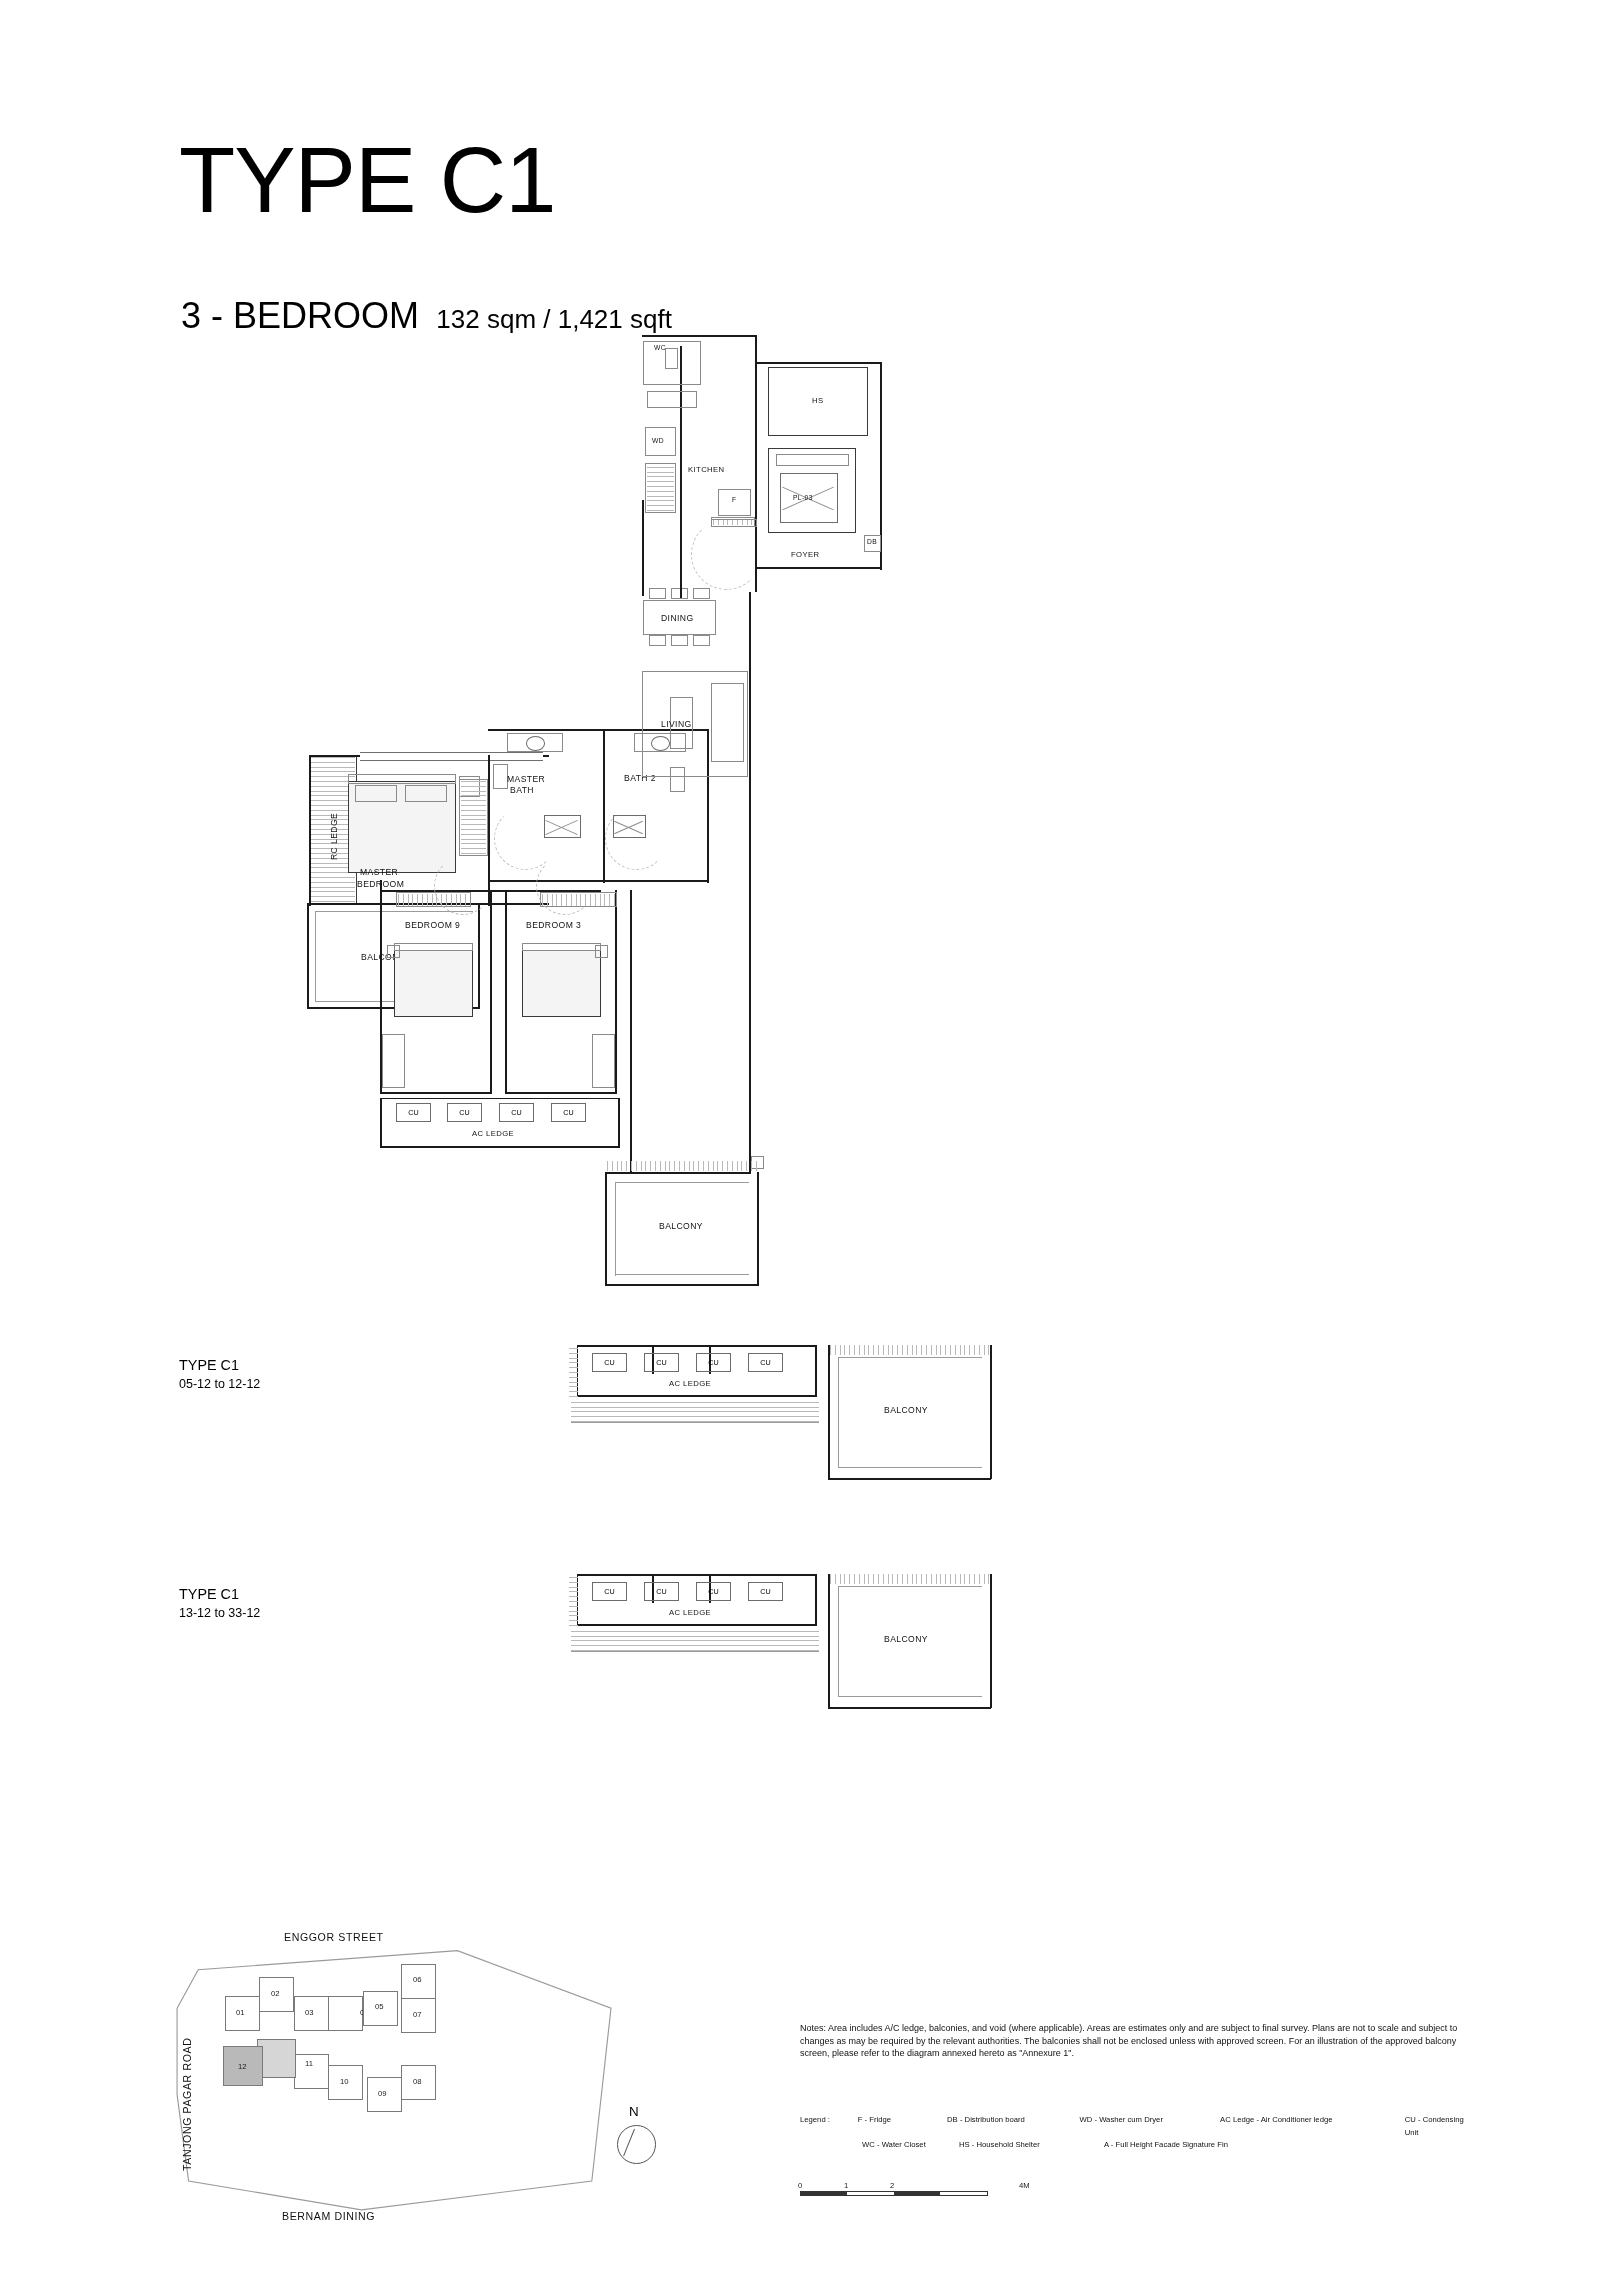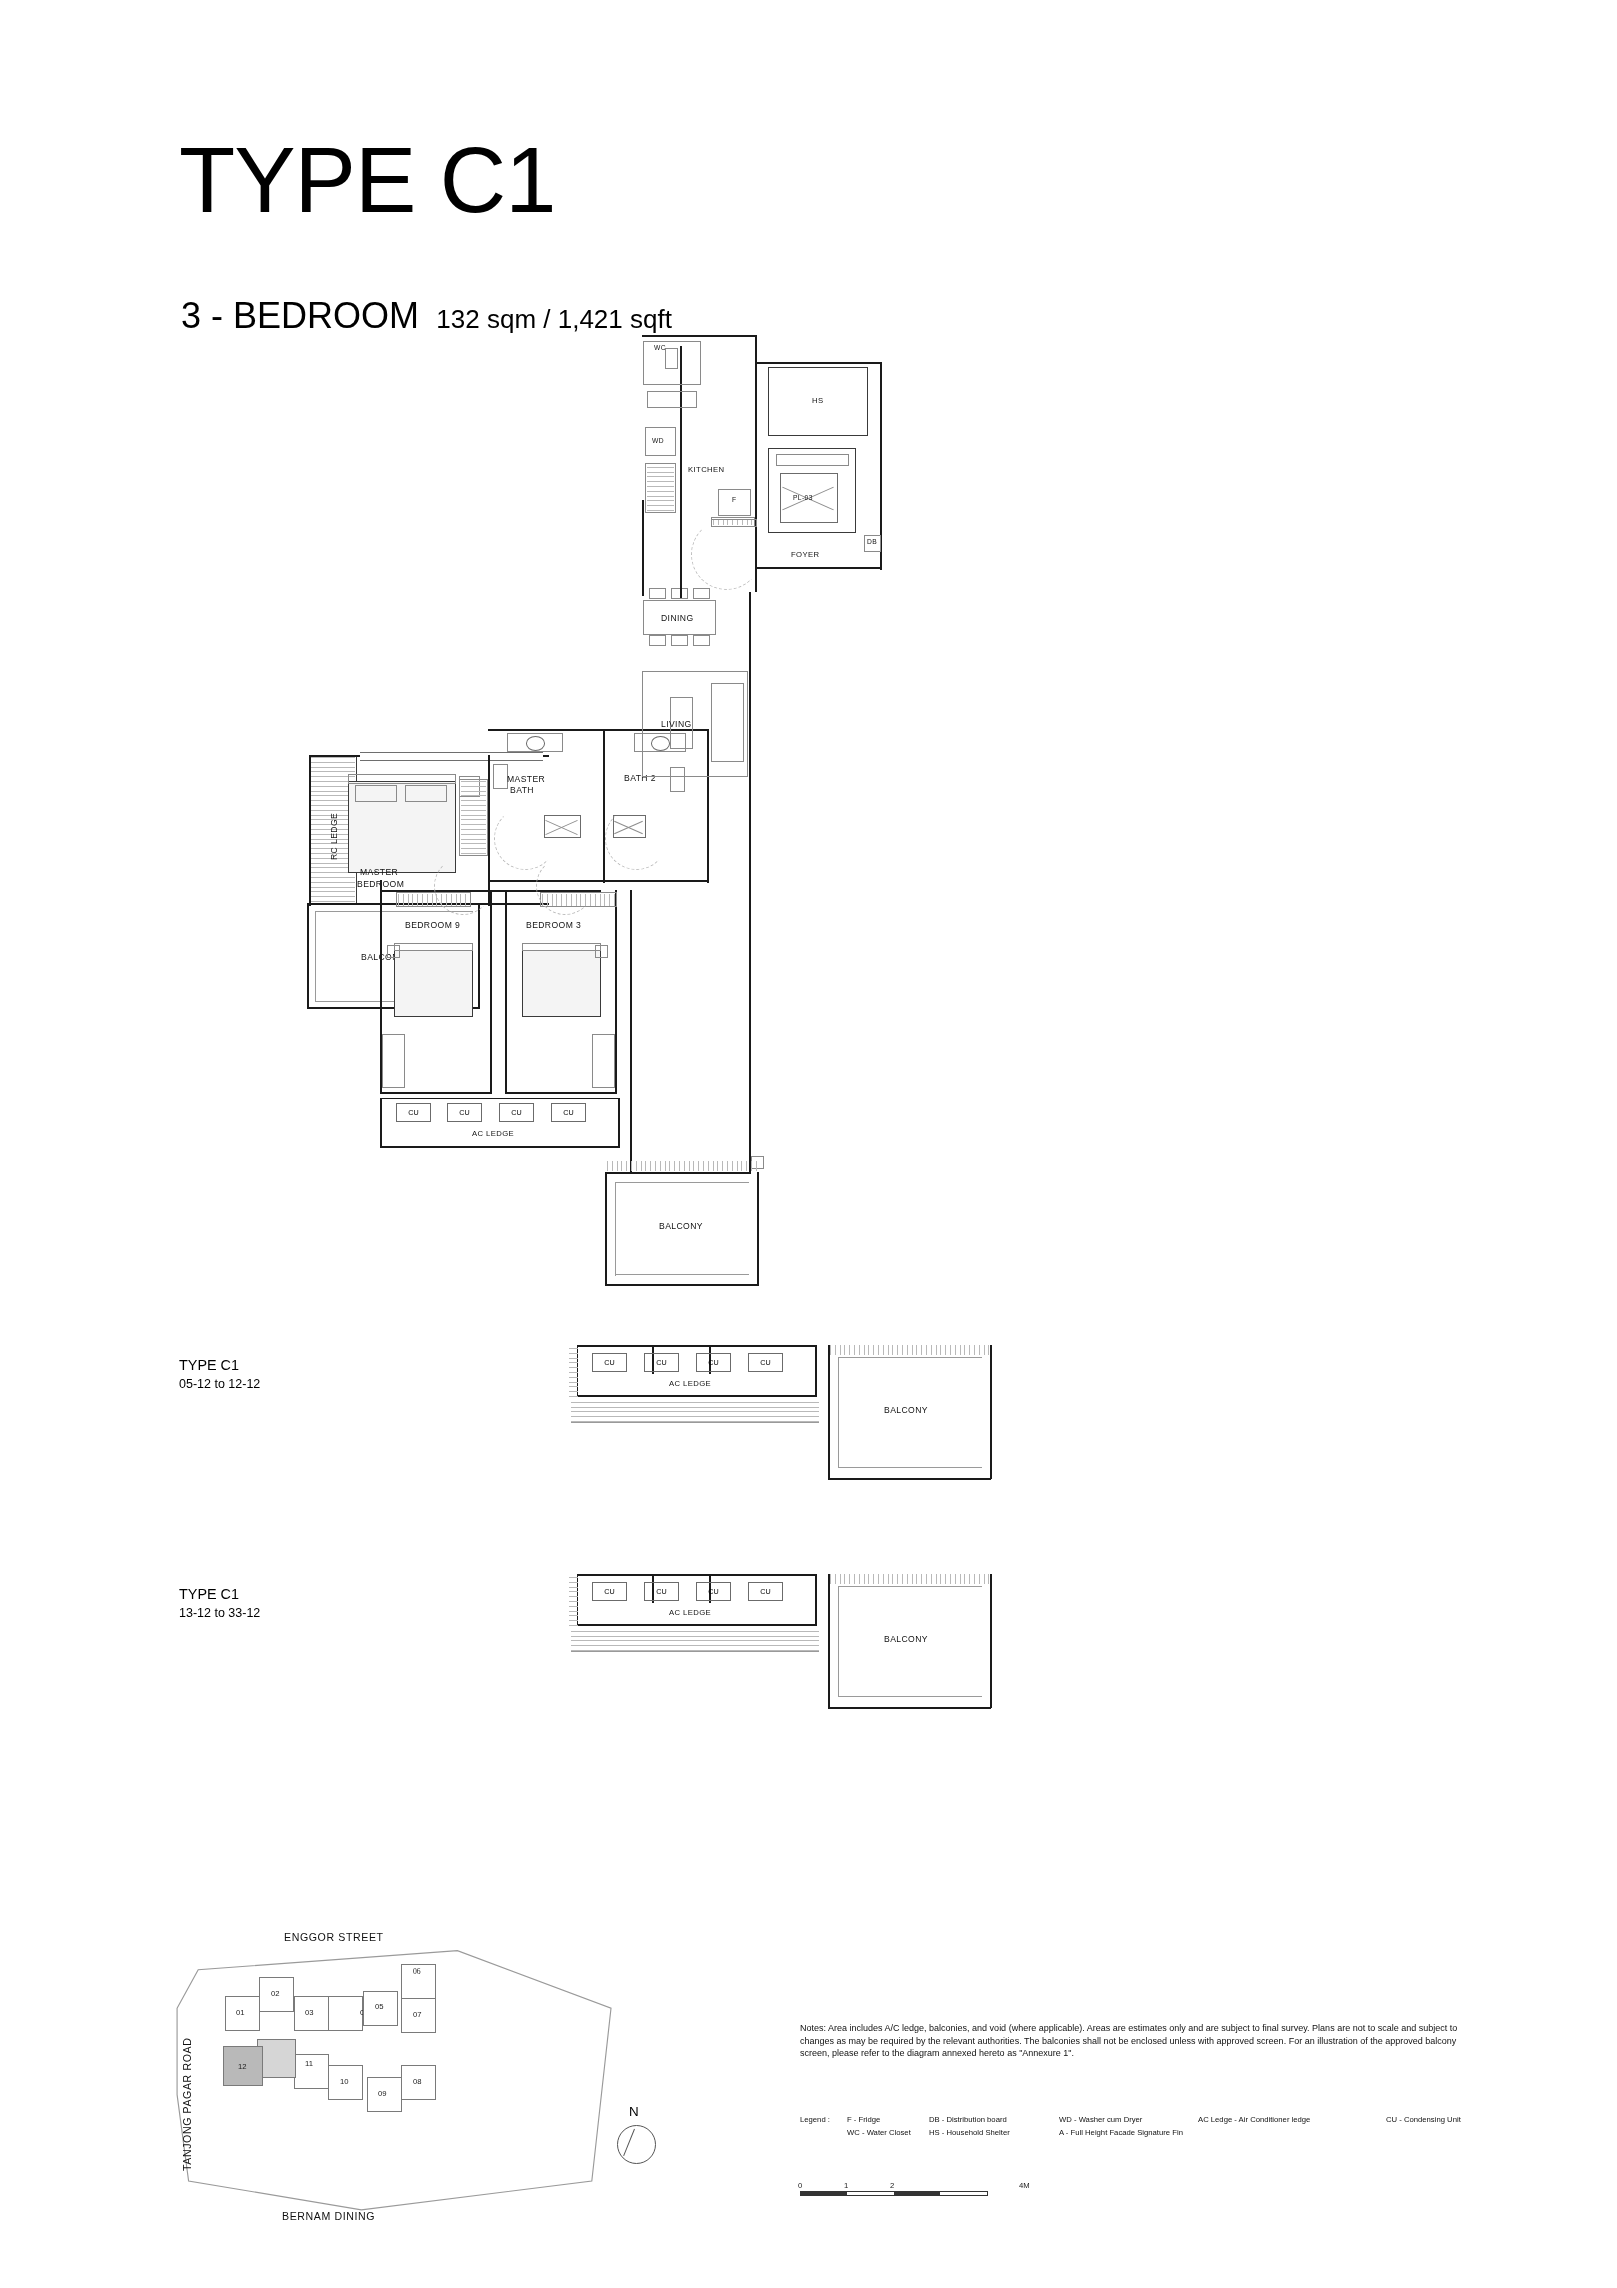--- a/index.html
+++ b/index.html
@@ -57,21 +57,21 @@
   .kp-street.vert{transform-origin:0 0;transform:rotate(-90deg);}
 
   .compass{position:absolute;left:611px;top:2104px;width:58px;height:67px;}
   .compass .circ{position:absolute;left:5.8px;top:21px;width:37px;height:37px;border:1px solid #555;border-radius:50%;}
   .compass .n{position:absolute;left:18px;top:0px;font-size:13.4px;}
   .compass .needle{position:absolute;left:23px;top:25px;width:1px;height:29px;background:#555;transform:rotate(22deg);transform-origin:top center;}
 
   
   .notes{position:absolute;left:800px;top:2022px;width:672px;font-size:9px;line-height:12.5px;color:#111;}
   .legend{position:absolute;left:800px;top:2114px;width:672px;font-size:7.7px;line-height:12.5px;color:#111;}
-  .legend .row{display:flex;gap:5px;}
+  .legend .row{display:flex;gap:20px;}
   .legend .lead{width:42px;}
 
   .scalebar{position:absolute;left:800px;top:2181px;width:221px;height:25px;}
   .scalebar .bar{position:absolute;left:0;top:9.6px;height:5.8px;width:188px;border:1px solid #333;box-sizing:border-box;}
   .scalebar .seg{position:absolute;top:10.6px;height:3.8px;background:#333;}
   .scalebar .tick{position:absolute;top:0px;font-size:7.7px;color:#222;}
 
   
   .fill-lt{background:#f4f4f4;}
   .circ{position:absolute;border:1px solid #6b6b6b;border-radius:50%;}
@@ -331,21 +331,21 @@
     <div class="kp-block" style="left:125px;top:65px;width:33px;height:33px;"></div>
     <div class="kp-num" style="left:136px;top:77px;">03</div>
 
     <div class="kp-block" style="left:159px;top:65px;width:33px;height:33px;"></div>
     <div class="kp-num" style="left:171px;top:77px;margin-left:20px;">04</div>
 
     <div class="kp-block" style="left:194px;top:60px;width:33px;height:33px;"></div>
     <div class="kp-num" style="left:206px;top:71px;">05</div>
 
     <div class="kp-block" style="left:232px;top:33px;width:33px;height:33px;"></div>
-    <div class="kp-num" style="left:244px;top:36px;font-family:Liberation Serif, serif;">06</div>
+    <div class="kp-num" style="left:244px;top:44px;">06</div>
 
     <div class="kp-block" style="left:232px;top:67px;width:33px;height:33px;"></div>
     <div class="kp-num" style="left:244px;top:79px;">07</div>
 
     <div class="kp-block" style="left:232px;top:134px;width:33px;height:33px;"></div>
     <div class="kp-num" style="left:244px;top:146px;">08</div>
 
     <div class="kp-block" style="left:198px;top:146px;width:33px;height:33px;"></div>
     <div class="kp-num" style="left:209px;top:158px;">09</div>
 

